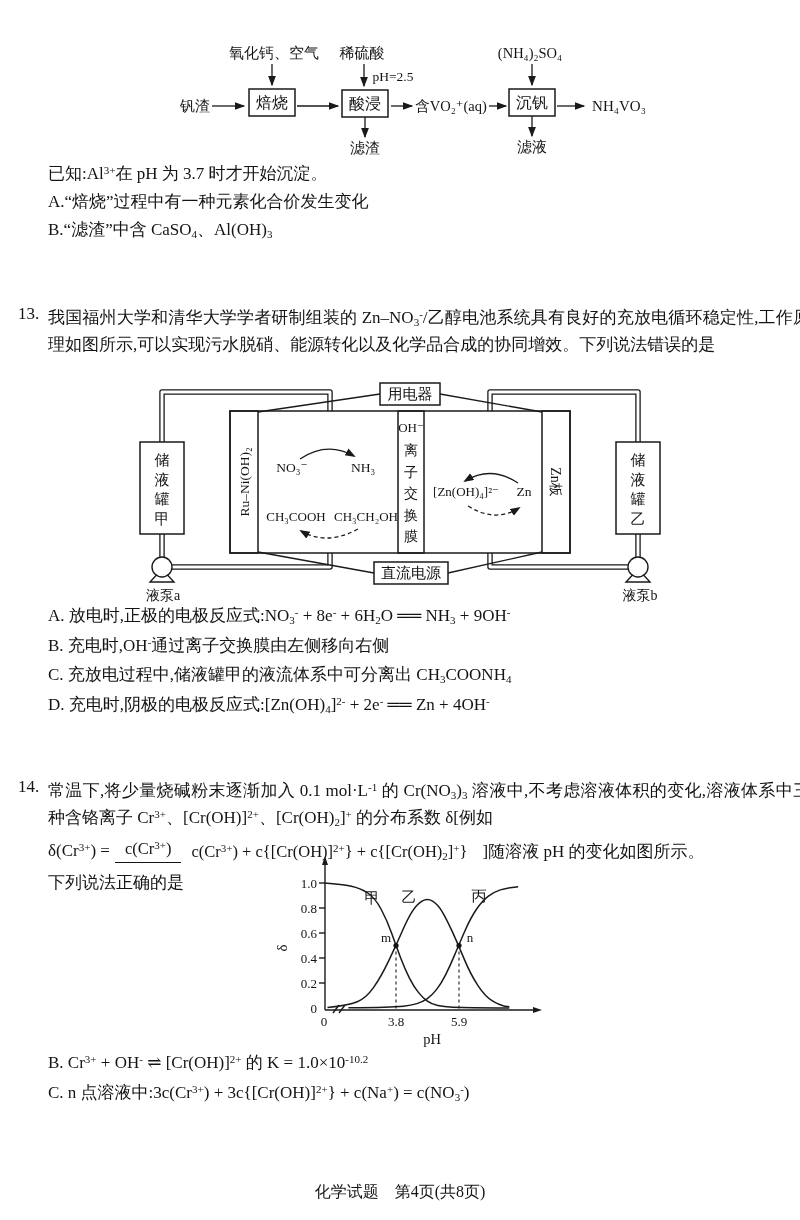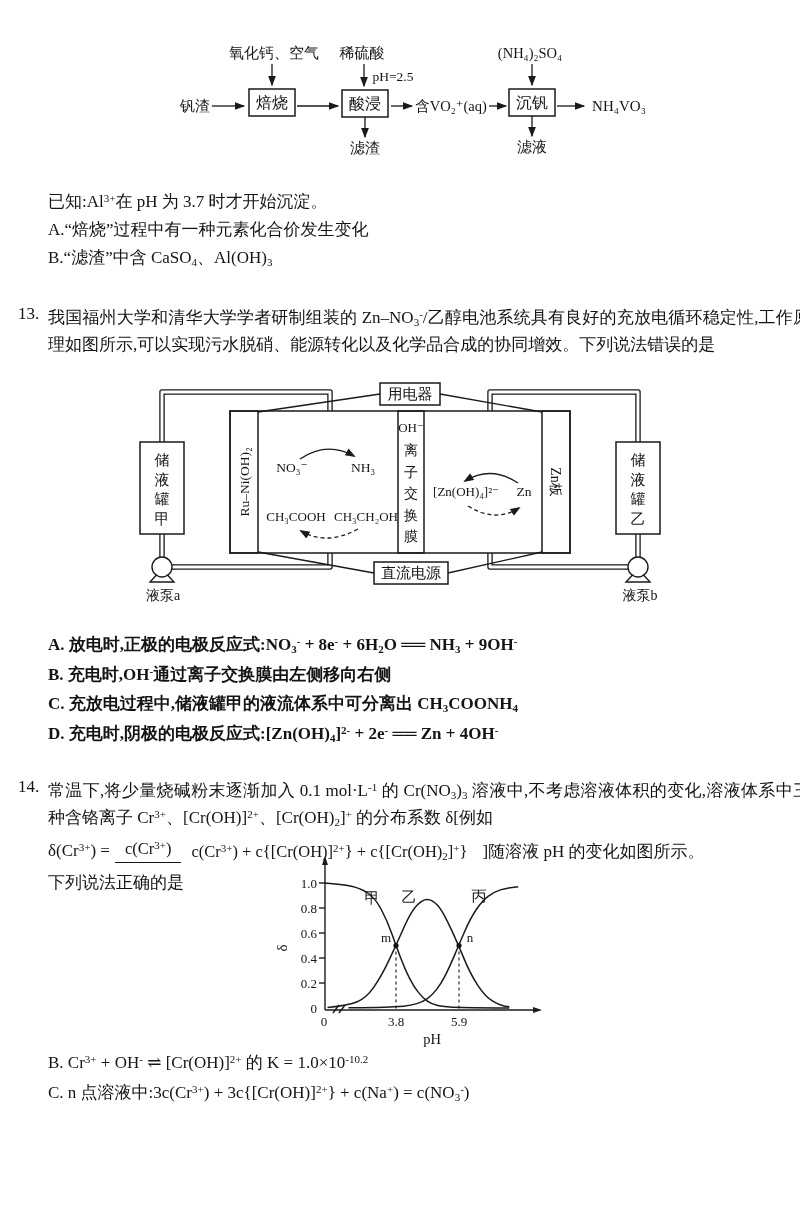--- a/index.html
+++ b/index.html
@@ -64,21 +64,21 @@
     <text x="241" y="50" font-size="13.5" text-anchor="middle">pH=2.5</text>
     <text x="378" y="27" font-size="14.5" text-anchor="middle">(NH₄)₂SO₄</text>
     <line class="arr" x1="380" y1="33" x2="380" y2="54" marker-end="url(#fa)"></line>
 
     <line class="arr" x1="213" y1="86" x2="213" y2="106" marker-end="url(#fa)"></line>
     <text x="213" y="122" font-size="15" text-anchor="middle">滤渣</text>
     <line class="arr" x1="380" y1="85" x2="380" y2="105" marker-end="url(#fa)"></line>
     <text x="380" y="121" font-size="15" text-anchor="middle">滤液</text>
   </svg>
 
-  <div class="abs" style="left:48px;top:160px;width:730px;margin-top:28px;">
+  <div class="abs" style="left:48px;top:160px;width:730px;">
     <div class="line">已知:Al<sup>3+</sup>在 pH 为 3.7 时才开始沉淀。</div>
     <div class="line">A.“焙烧”过程中有一种元素化合价发生变化</div>
     <div class="line">B.“滤渣”中含 CaSO<sub>4</sub>、Al(OH)<sub>3</sub></div>
   </div>
 
   <div class="abs question" style="left:18px;top:304px;width:762px;">
     <span class="qnum">13.</span>
     <div class="stem">我国福州大学和清华大学学者研制组装的 Zn–NO<sub>3</sub><sup>-</sup>/乙醇电池系统具有良好的充放电循环稳定性,工作原理如图所示,可以实现污水脱硝、能源转化以及化学品合成的协同增效。下列说法错误的是</div>
   </div>
 
@@ -149,21 +149,21 @@
     <text x="196" y="141" font-size="13" text-anchor="middle">CH₃COOH</text>
     <text x="266" y="141" font-size="13" text-anchor="middle">CH₃CH₂OH</text>
     <path class="arr dash" d="M258,149 Q227,166 201,151" marker-end="url(#ba)"></path>
 
     <text x="366" y="116" font-size="13" text-anchor="middle">[Zn(OH)₄]²⁻</text>
     <text x="424" y="116" font-size="13.5" text-anchor="middle">Zn</text>
     <path class="arr" d="M418,103 Q391,85 365,101" marker-end="url(#ba)"></path>
     <path class="arr dash" d="M368,126 Q395,143 419,128" marker-end="url(#ba)"></path>
   </svg>
 
-  <div class="abs" style="left:48px;top:630px;width:730px;font-weight:bold;">
+  <div class="abs" style="left:48px;top:601px;width:730px;">
     <div class="opt">A. 放电时,正极的电极反应式:NO<sub>3</sub><sup>-</sup> + 8e<sup>-</sup> + 6H<sub>2</sub>O ══ NH<sub>3</sub> + 9OH<sup>-</sup></div>
     <div class="opt">B. 充电时,OH<sup>-</sup>通过离子交换膜由左侧移向右侧</div>
     <div class="opt">C. 充放电过程中,储液罐甲的液流体系中可分离出 CH<sub>3</sub>COONH<sub>4</sub></div>
     <div class="opt">D. 充电时,阴极的电极反应式:[Zn(OH)<sub>4</sub>]<sup>2-</sup> + 2e<sup>-</sup> ══ Zn + 4OH<sup>-</sup></div>
   </div>
 
   <div class="abs question" style="left:18px;top:723px;width:762px;">
     <span class="qnum">14.</span>
     <div class="stem">常温下,将少量烧碱粉末逐渐加入 0.1 mol·L<sup>-1</sup> 的 Cr(NO<sub>3</sub>)<sub>3</sub> 溶液中,不考虑溶液体积的变化,溶液体系中三种含铬离子 Cr<sup>3+</sup>、[Cr(OH)]<sup>2+</sup>、[Cr(OH)<sub>2</sub>]<sup>+</sup> 的分布系数 δ[例如</div>
     <div class="formula-row">
@@ -223,14 +223,15 @@
     <text x="197" y="174" font-size="13" text-anchor="middle">5.9</text>
     <text x="170" y="192" font-size="14.5" text-anchor="middle">pH</text>
     <text transform="rotate(-90 20 96)" x="20" y="101" font-size="15" text-anchor="middle">δ</text>
   </svg>
 
   <div class="abs" style="left:48px;top:1048px;width:730px;">
     <div class="opt">B. Cr<sup>3+</sup> + OH<sup>-</sup> ⇌ [Cr(OH)]<sup>2+</sup> 的 K = 1.0×10<sup>-10.2</sup></div>
     <div class="opt">C. n 点溶液中:3c(Cr<sup>3+</sup>) + 3c{[Cr(OH)]<sup>2+</sup>} + c(Na<sup>+</sup>) = c(NO<sub>3</sub><sup>-</sup>)</div>
   </div>
 
+  <div id="footer" class="abs">化学试题　第4页(共8页)</div>
 
 </div>
 
 </body></html>

